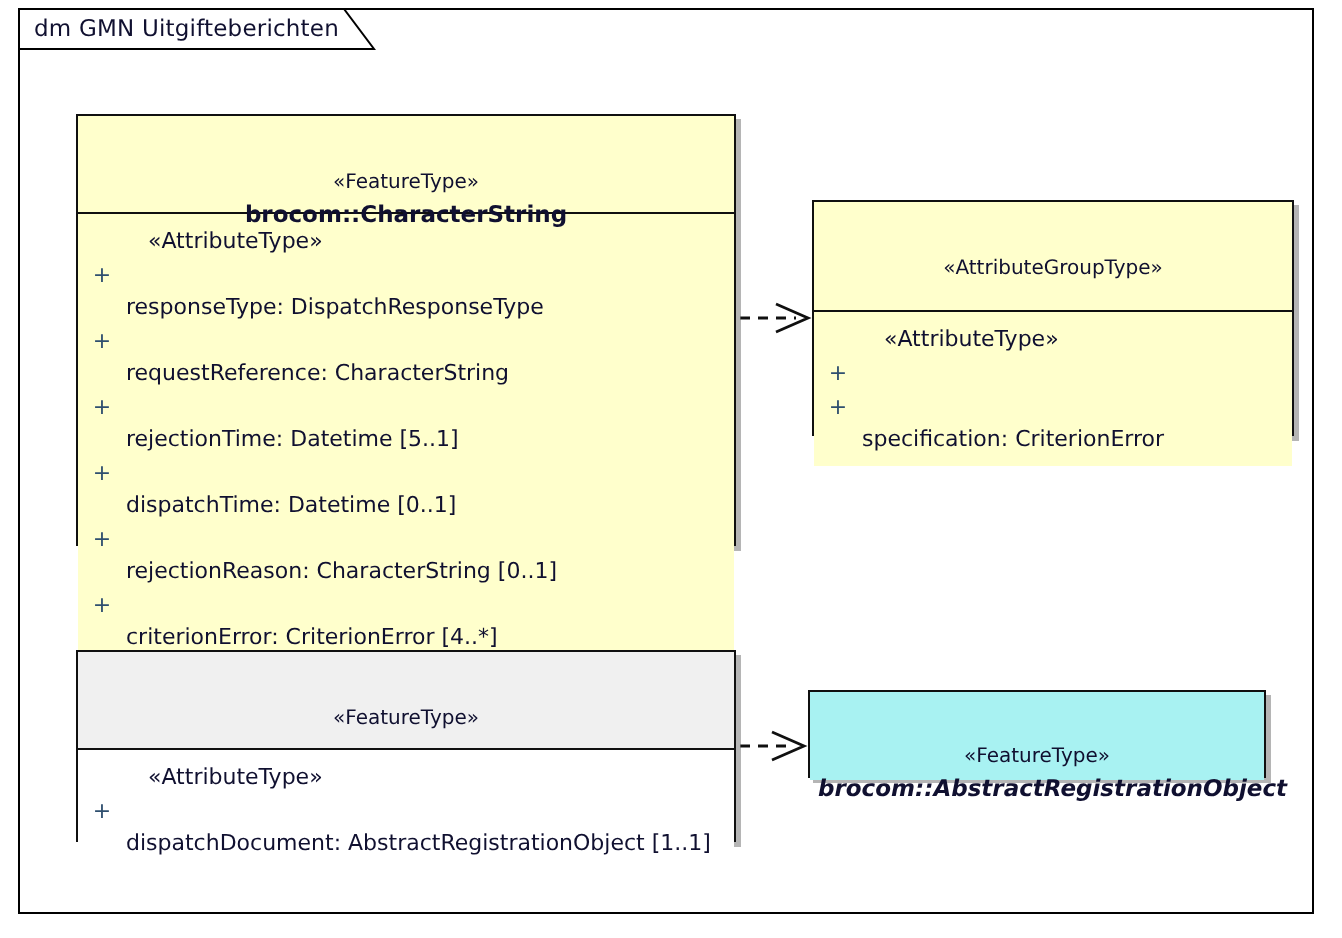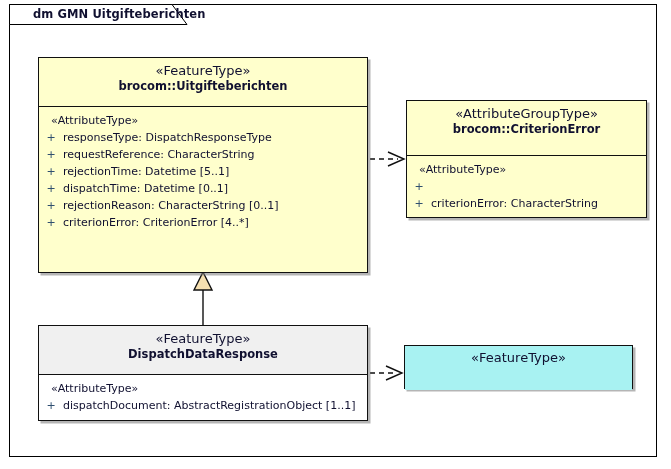--- a/index.html
+++ b/index.html
@@ -38,24 +38,24 @@
   }
   #title-tab-shape {
     position: absolute;
     left: 0;
     top: 0;
     width: 182px;
     height: 21px;
   }
   #title-tab-label {
     position: absolute;
-    left: 24px;
+    left: 8px;
     top: 3px;
     font-size: 11.5px;
-    font-weight: bold;
+    font-weight: normal;
     color: #101030;
     white-space: nowrap;
     letter-spacing: 0.1px;
   }
 
   
   .uml-class {
     position: absolute;
     box-sizing: border-box;
     border: 1.6px solid #101010;
@@ -64,24 +64,25 @@
   .uml-header {
     box-sizing: border-box;
     border-bottom: 1.6px solid #101010;
     text-align: center;
     padding: 5px 4px 5px 4px;
   }
   .uml-header.no-divider {
     border-bottom: none;
   }
   .stereotype {
-    font-size: 13px;
+    font-size: 10px;
     color: #101030;
     line-height: 15px;
     white-space: nowrap;
+    margin-top: 21px;
   }
   .class-name {
     font-size: 11.5px;
     font-weight: bold;
     color: #101030;
     line-height: 16px;
     white-space: nowrap;
   }
   .class-name.abstract {
     font-style: italic;
@@ -89,36 +90,38 @@
   .uml-body {
     box-sizing: border-box;
     padding: 5px 4px 5px 0px;
   }
   .compartment-label {
     font-size: 11px;
     color: #101030;
     line-height: 17px;
     padding-left: 12px;
     white-space: nowrap;
+    margin-left: 23px;
   }
   .attr-row {
     display: flex;
     line-height: 17px;
     font-size: 11px;
     color: #101030;
     white-space: nowrap;
   }
   .attr-vis {
     width: 24px;
     text-align: center;
     color: #2f4f6f;
     flex: 0 0 24px;
   }
   .attr-text {
     flex: 1 1 auto;
+    margin-top: 16px;
   }
 
   
   #class-dispatchresponse {
     left: 38px;
     top: 57px;
     width: 330px;
     height: 216px;
     background: #ffffcc;
   }
@@ -194,21 +197,21 @@
 <div id="title-tab">
   <svg id="title-tab-shape" viewBox="0 0 182 21">
     <path d="M 0.5 0.5 L 163 0.5 L 178 20.5 L 0.5 20.5 Z" fill="#ffffff" stroke="#000000" stroke-width="1"></path>
   </svg>
   <div id="title-tab-label">dm GMN Uitgifteberichten</div>
 </div>
 
 <div class="uml-class" id="class-dispatchresponse">
   <div class="uml-header">
     <div class="stereotype">«FeatureType»</div>
-    <div class="class-name">brocom::Uitgifteberichten</div>
+    <div class="class-name">brocom::CharacterString</div>
   </div>
   <div class="uml-body">
     <div class="compartment-label">«AttributeType»</div>
 
     <div class="attr-row">
       <span class="attr-vis">+</span>
       <span class="attr-text">responseType: DispatchResponseType</span>
     </div>
     <div class="attr-row">
       <span class="attr-vis">+</span>
@@ -231,45 +234,44 @@
     <div class="attr-row">
       <span class="attr-vis">+</span>
       <span class="attr-text">criterionError: CriterionError [4..*]</span>
     </div>
   </div>
 </div>
 
 <div class="uml-class" id="class-criterionerror">
   <div class="uml-header">
     <div class="stereotype">«AttributeGroupType»</div>
-    <div class="class-name">brocom::CriterionError</div>
   </div>
   <div class="uml-body">
     <div class="compartment-label">«AttributeType»</div>
     <div class="attr-row">
       <span class="attr-vis">+</span>
     </div>
     <div class="attr-row">
       <span class="attr-vis">+</span>
-      <span class="attr-text">criterionError: CharacterString</span>
+      <span class="attr-text">specification: CriterionError</span>
     </div>
   </div>
 </div>
 
 <div class="uml-class" id="class-dispatchdataresponse">
   <div class="uml-header">
     <div class="stereotype">«FeatureType»</div>
-    <div class="class-name">DispatchDataResponse</div>
   </div>
   <div class="uml-body">
     <div class="compartment-label">«AttributeType»</div>
     <div class="attr-row">
       <span class="attr-vis">+</span>
       <span class="attr-text">dispatchDocument: AbstractRegistrationObject [1..1]</span>
     </div>
   </div>
 </div>
 
 <div class="uml-class" id="class-abstractregistrationobject">
   <div class="uml-header no-divider">
     <div class="stereotype">«FeatureType»</div>
+    <div class="class-name abstract">brocom::AbstractRegistrationObject</div>
   </div>
 </div>
 
 </body></html>

